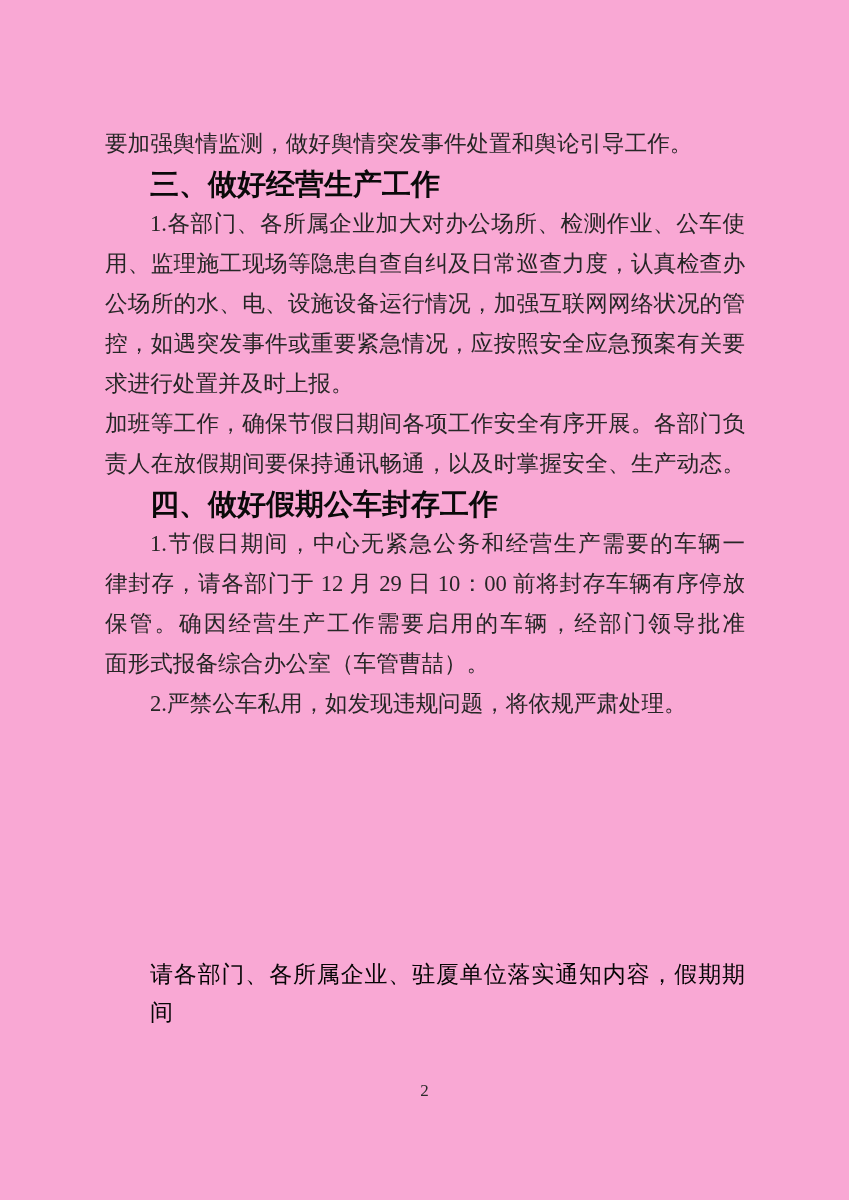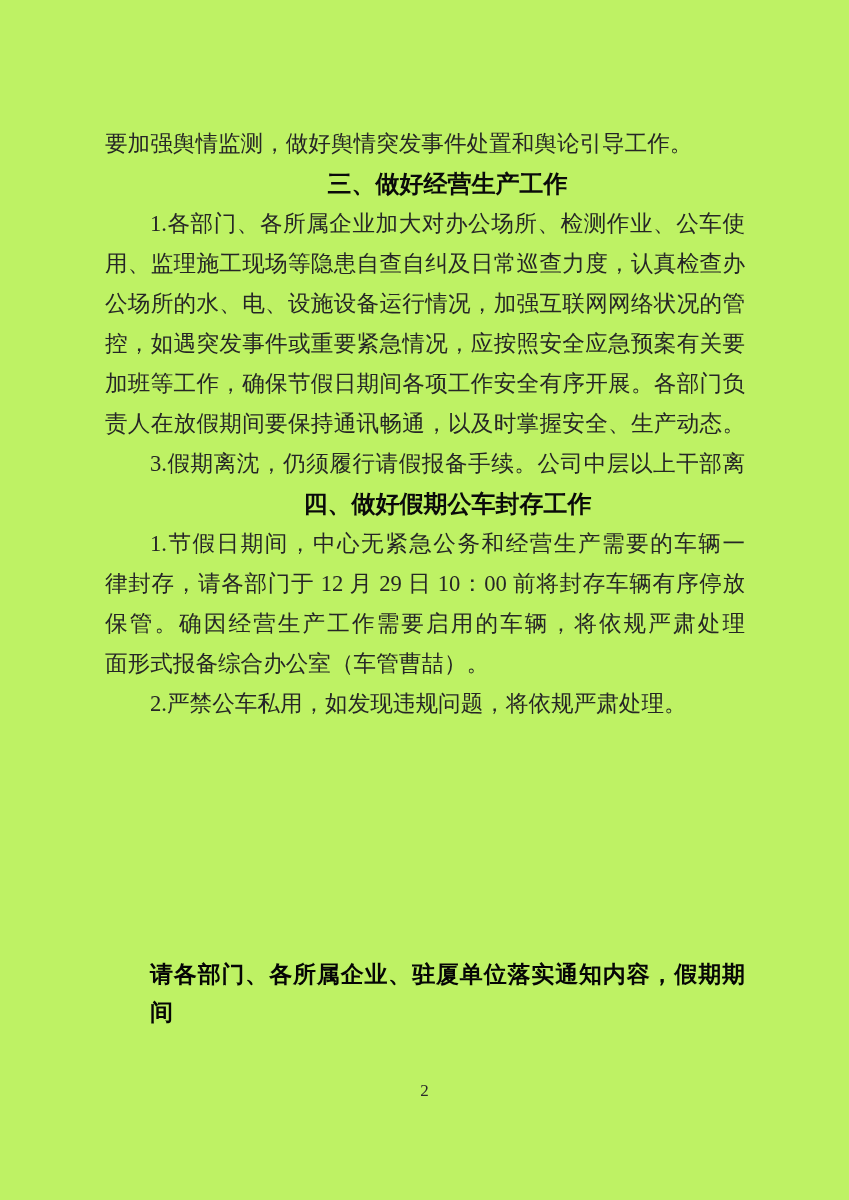--- a/index.html
+++ b/index.html
@@ -5,21 +5,21 @@
   html, body {
     margin: 0;
     padding: 0;
     background: #ffffff;
   }
   .page {
     position: relative;
     width: 849px;
     height: 1200px;
     margin: 0 auto;
-    background: #bef264;
+    background: #f9a8d4;
     overflow: hidden;
     font-family: "Liberation Serif", "DejaVu Serif", serif;
   }
   .doc-text {
     position: absolute;
     left: 105px;
     top: 124px;
     width: 640px;
     font-size: 22.6px;
     color: #262626;
@@ -31,31 +31,30 @@
   }
   .line.indent {
     padding-left: 45px;
   }
   .line.fill {
     text-align: justify;
     text-align-last: justify;
   }
   .line.heading {
     font-weight: 700;
-    font-size: 24px;
+    font-size: 29px;
     color: #0a0a0a;
-    text-align: center;
   }
   .doc-closing {
     position: absolute;
     left: 105px;
     top: 956px;
     width: 640px;
     font-size: 23px;
-    font-weight: 700;
+    font-weight: 400;
     color: #050505;
   }
   .doc-closing .line {
     height: 38px;
     line-height: 38px;
   }
   .page-number {
     position: absolute;
     top: 1080px;
     left: 0;
@@ -72,27 +71,27 @@
 <body>
 
 <div class="page">
   <div class="doc-text">
       <div class="line">要加强舆情监测，做好舆情突发事件处置和舆论引导工作。</div>
       <div class="line indent heading">三、做好经营生产工作</div>
       <div class="line indent fill">1.各部门、各所属企业加大对办公场所、检测作业、公车使</div>
       <div class="line fill">用、监理施工现场等隐患自查自纠及日常巡查力度，认真检查办</div>
       <div class="line fill">公场所的水、电、设施设备运行情况，加强互联网网络状况的管</div>
       <div class="line fill">控，如遇突发事件或重要紧急情况，应按照安全应急预案有关要</div>
+      <div class="line">求进行处置并及时上报。</div>
       <div class="line fill">加班等工作，确保节假日期间各项工作安全有序开展。各部门负</div>
       <div class="line fill">责人在放假期间要保持通讯畅通，以及时掌握安全、生产动态。</div>
-      <div class="line indent fill">3.假期离沈，仍须履行请假报备手续。公司中层以上干部离</div>
       <div class="line indent heading">四、做好假期公车封存工作</div>
       <div class="line indent fill">1.节假日期间，中心无紧急公务和经营生产需要的车辆一</div>
       <div class="line fill">律封存，请各部门于 12 月 29 日 10：00 前将封存车辆有序停放</div>
-      <div class="line fill">保管。确因经营生产工作需要启用的车辆，将依规严肃处理</div>
+      <div class="line fill">保管。确因经营生产工作需要启用的车辆，经部门领导批准</div>
       <div class="line">面形式报备综合办公室（车管曹喆）。</div>
       <div class="line indent">2.严禁公车私用，如发现违规问题，将依规严肃处理。</div>
     </div>
 
   <div class="doc-closing">
       <div class="line indent fill">请各部门、各所属企业、驻厦单位落实通知内容，假期期间</div>
     </div>
 
   <div class="page-number">2</div>
 </div>

